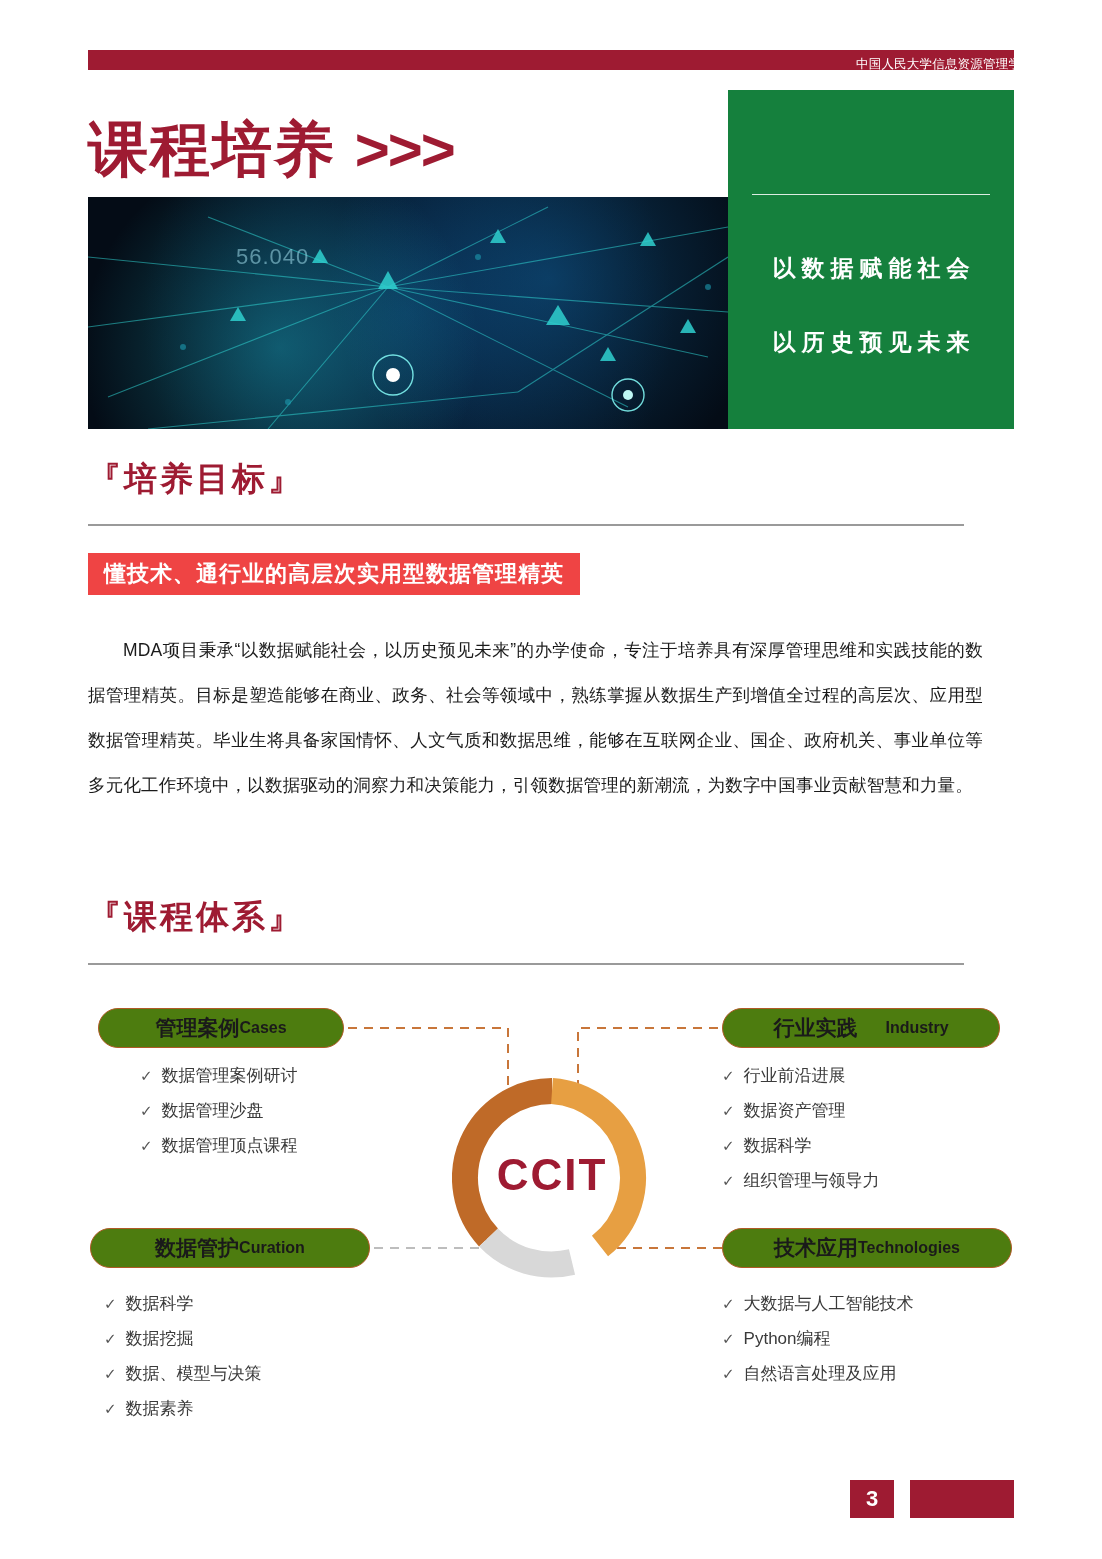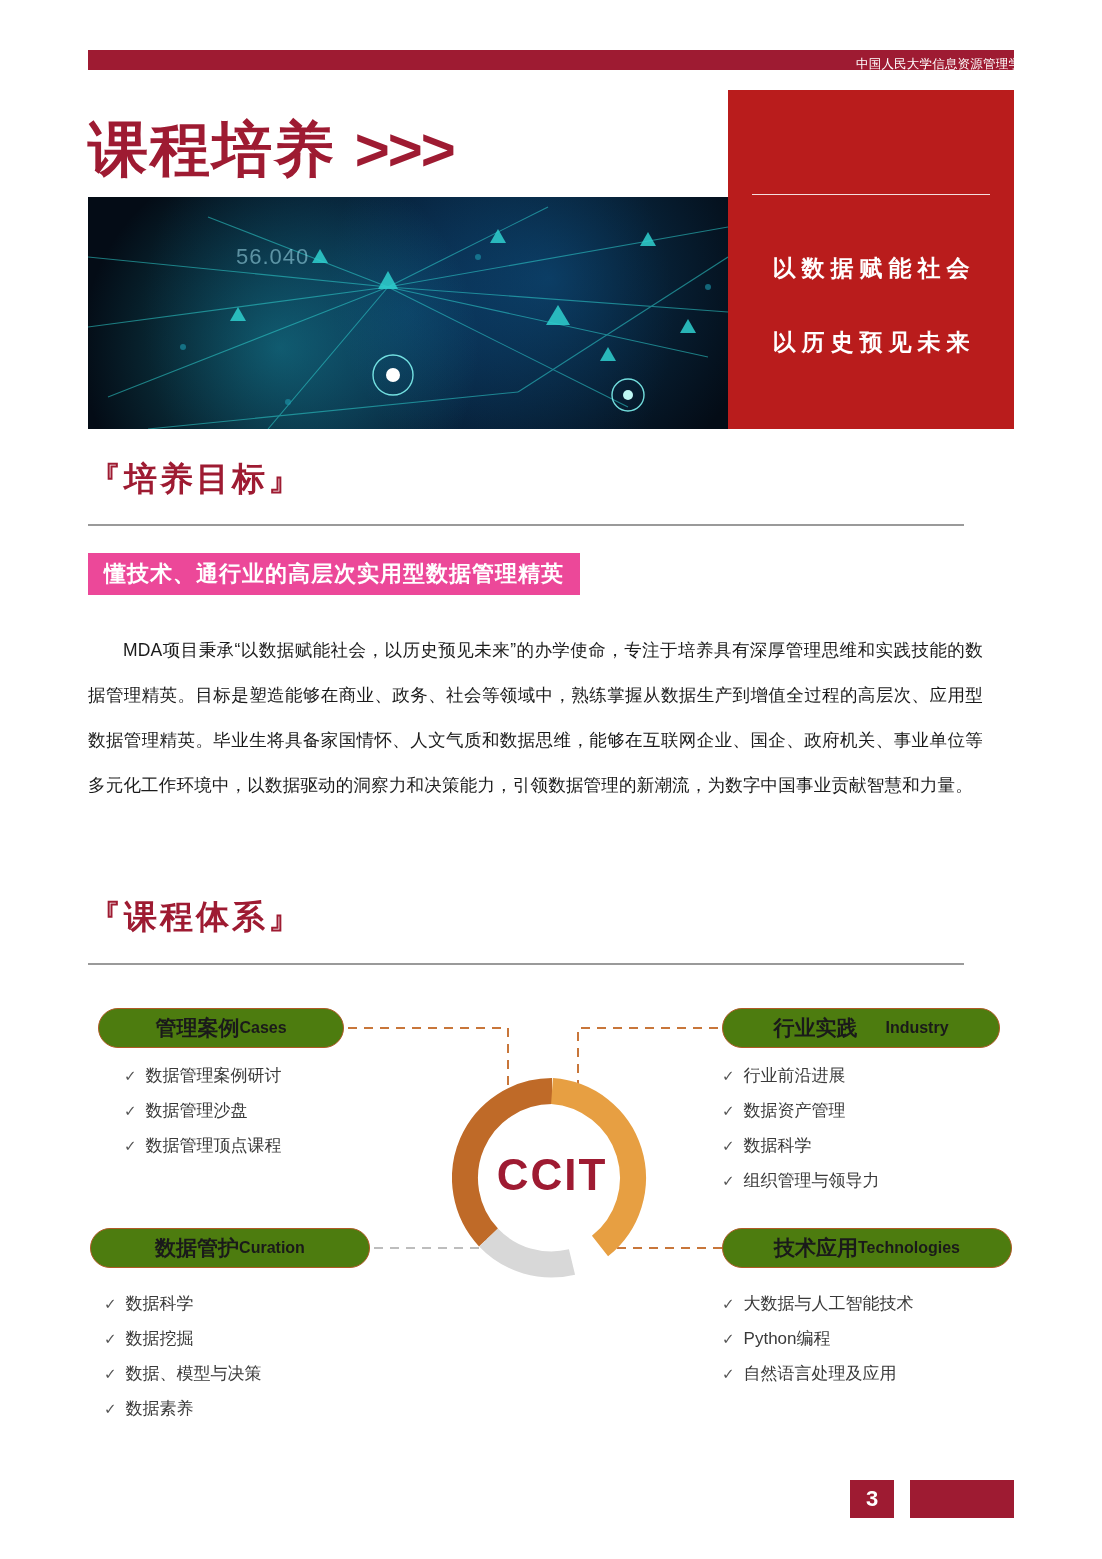--- a/index.html
+++ b/index.html
@@ -85,21 +85,21 @@
     letter-spacing: 1px;
     font-family: "Liberation Sans", sans-serif;
   }
 
   .hero-panel {
     position: absolute;
     left: 728px;
     top: 90px;
     width: 286px;
     height: 339px;
-    background: #b91c1c;
+    background: #15803d;
   }
   .hero-panel .rule {
     position: absolute;
     left: 24px;
     top: 104px;
     width: 238px;
     height: 1px;
     background: rgba(255,255,255,0.85);
   }
   .hero-panel .slogan {
@@ -132,21 +132,21 @@
   }
 
   .goal-head { left: 88px; top: 457px; }
   .goal-rule { left: 88px; top: 524px; width: 876px; }
 
   .goal-banner {
     position: absolute;
     left: 88px;
     top: 553px;
     height: 42px;
-    background: #ec4899;
+    background: #ef4444;
     color: #ffffff;
     font-size: 22px;
     font-weight: bold;
     letter-spacing: 1px;
     padding: 0 16px;
     display: flex;
     align-items: center;
     box-sizing: border-box;
   }
 
@@ -197,21 +197,21 @@
     font-size: 17px;
     color: #3a3a3a;
     line-height: 35px;
     white-space: nowrap;
   }
   .list .tick {
     color: #555;
     margin-right: 9px;
     font-size: 15px;
   }
-  .list-cases    { left: 124px; top: 68px; }
+  .list-cases    { left: 140px; top: 68px; }
   .list-industry { left: 722px; top: 68px; }
   .list-curation { left: 104px; top: 296px; }
   .list-tech     { left: 722px; top: 296px; }
 
   .donut-wrap { position: absolute; left: 452px; top: 88px; width: 200px; height: 200px; }
   .donut-label {
     position: absolute;
     left: 452px;
     top: 160px;
     width: 200px;

